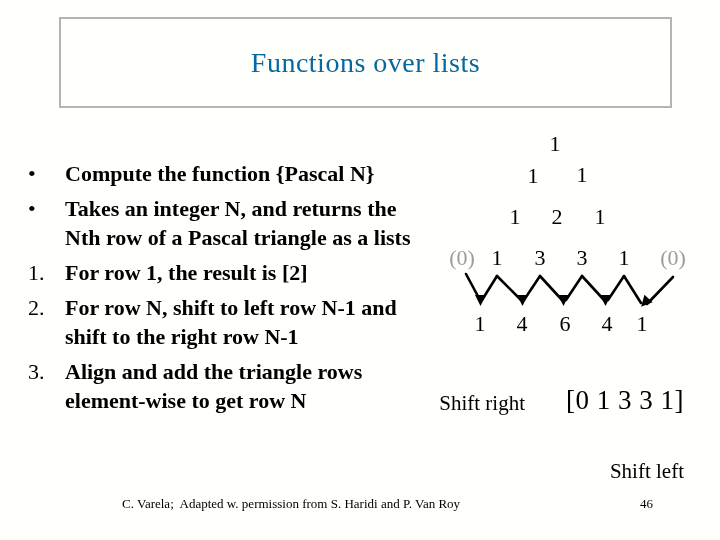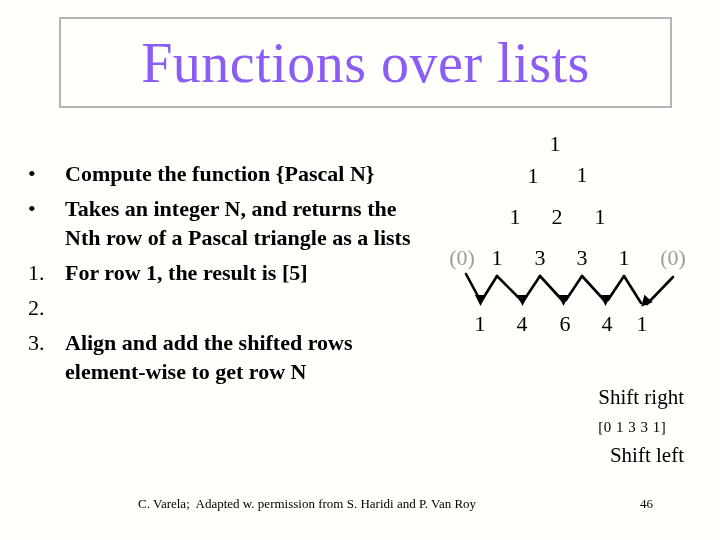--- a/index.html
+++ b/index.html
@@ -12,21 +12,21 @@
     position:relative;width:720px;height:540px;
     background:#fffffb;overflow:hidden;color:#000;
   }
   
   .title-box{
     position:absolute;left:59px;top:17px;width:609px;height:87px;
     border:2px solid #b4b4b4;background:#fffffb;
     display:flex;align-items:center;justify-content:center;
   }
   .slide-title{
-    font-size:56px;font-weight:normal;color:#8b5cf6;margin:0;
+    font-size:28px;font-weight:normal;color:#0369a1;margin:0;
     letter-spacing:0.5px;white-space:nowrap;
   }
   
   .bullets{
     position:absolute;left:28px;top:159px;width:415px;
   }
   .bullet-item{
     display:flex;font-size:22px;line-height:29px;margin:0 0 6px 0;
   }
   .bullet-marker{flex:none;width:37px;}
@@ -34,31 +34,30 @@
   
   .tnum{
     position:absolute;font-size:22px;line-height:22px;
     transform:translate(-50%,-50%);white-space:nowrap;
   }
   .tnum.gray{color:#9b9b9b;}
   
   .arrows-svg{position:absolute;left:440px;top:258px;pointer-events:none;}
   
   .shift-row{
-    position:absolute;right:36px;display:flex;gap:9px;align-items:flex-start;
+    position:absolute;right:36px;display:flex;gap:9px;align-items:flex-end;
     white-space:nowrap;
-    flex-direction:column;
   }
   .shift-row.right{top:385px;}
-  .shift-row.left{top:443px;}
+  .shift-row.left{top:459px;}
   .shift-label{font-size:21px;}
-  .shift-value{font-size:15px;letter-spacing:0.5px;}
+  .shift-value{font-size:27px;letter-spacing:0.5px;margin-left:32px;}
   
   .footer-credit{
-    position:absolute;left:122px;top:496px;font-size:13px;white-space:pre;margin-left:16px;
+    position:absolute;left:122px;top:496px;font-size:13px;white-space:pre;
   }
   .footer-page{
     position:absolute;left:640px;top:496px;font-size:13px;
   }
 </style>
 </head>
 <body>
 
 <div class="slide">
 
@@ -71,28 +70,30 @@
       <span class="bullet-marker">•</span>
       <span class="bullet-text">Compute the function {Pascal N}</span>
     </div>
     <div class="bullet-item">
       <span class="bullet-marker">•</span>
       <span class="bullet-text">Takes an integer N, and returns the
 Nth row of a Pascal triangle as a lists</span>
     </div>
     <div class="bullet-item">
       <span class="bullet-marker">1.</span>
-      <span class="bullet-text">For row 1, the result is [5]</span>
+      <span class="bullet-text">For row 1, the result is [2]</span>
     </div>
     <div class="bullet-item">
       <span class="bullet-marker">2.</span>
+      <span class="bullet-text">For row N, shift to left row N-1 and
+shift to the right row N-1</span>
     </div>
     <div class="bullet-item">
       <span class="bullet-marker">3.</span>
-      <span class="bullet-text">Align and add the shifted rows
+      <span class="bullet-text">Align and add the triangle rows
 element-wise to get row N</span>
     </div>
   </div>
 
   <div>
     <span class="tnum" style="left:555px;top:144px">1</span>
 
     <span class="tnum" style="left:533px;top:176px">1</span>
     <span class="tnum" style="left:582px;top:175px">1</span>
 

